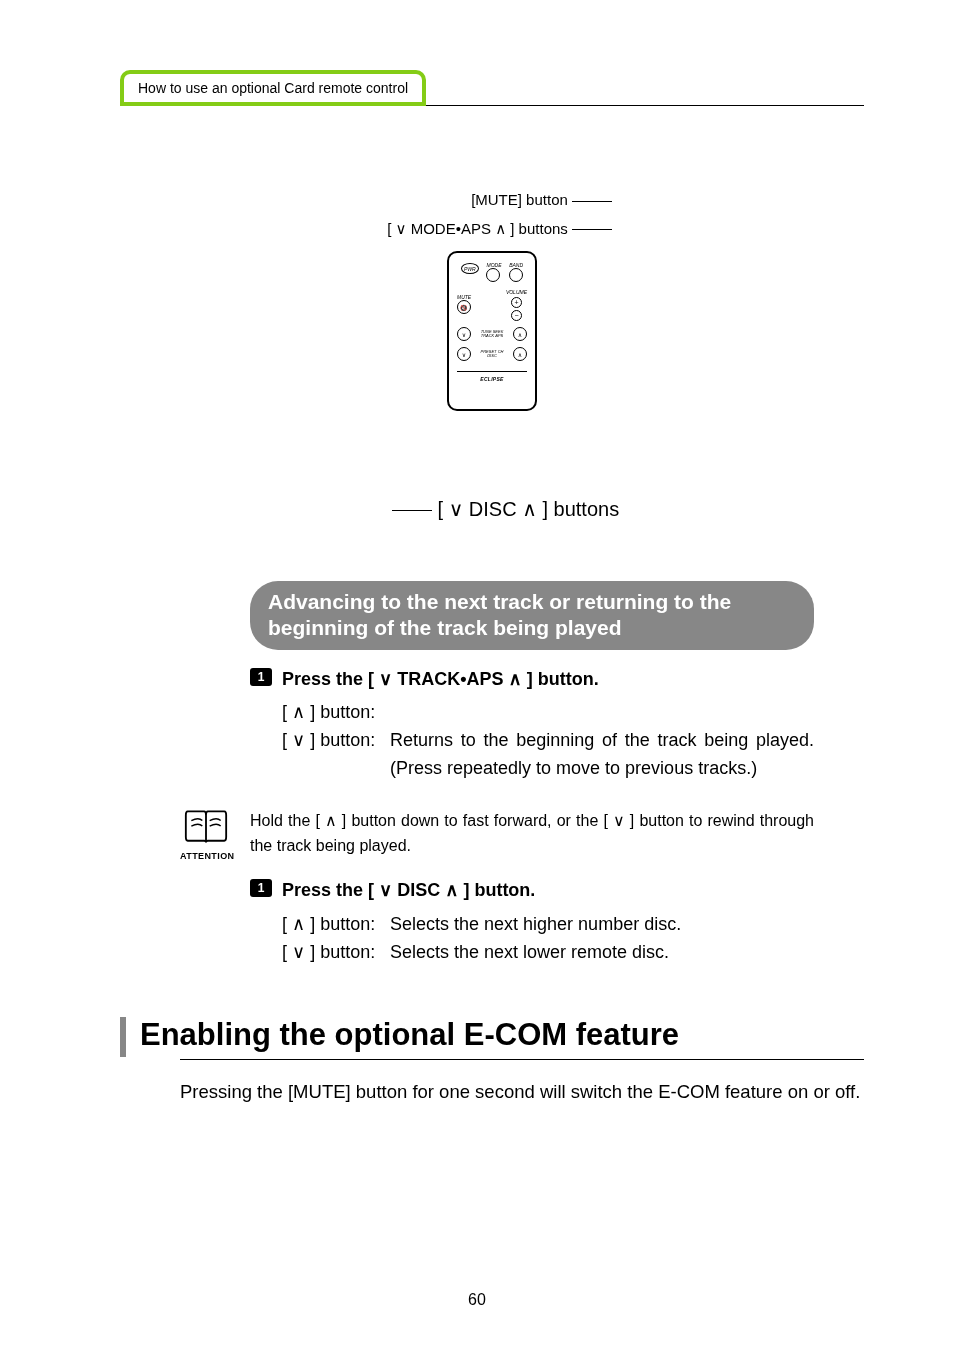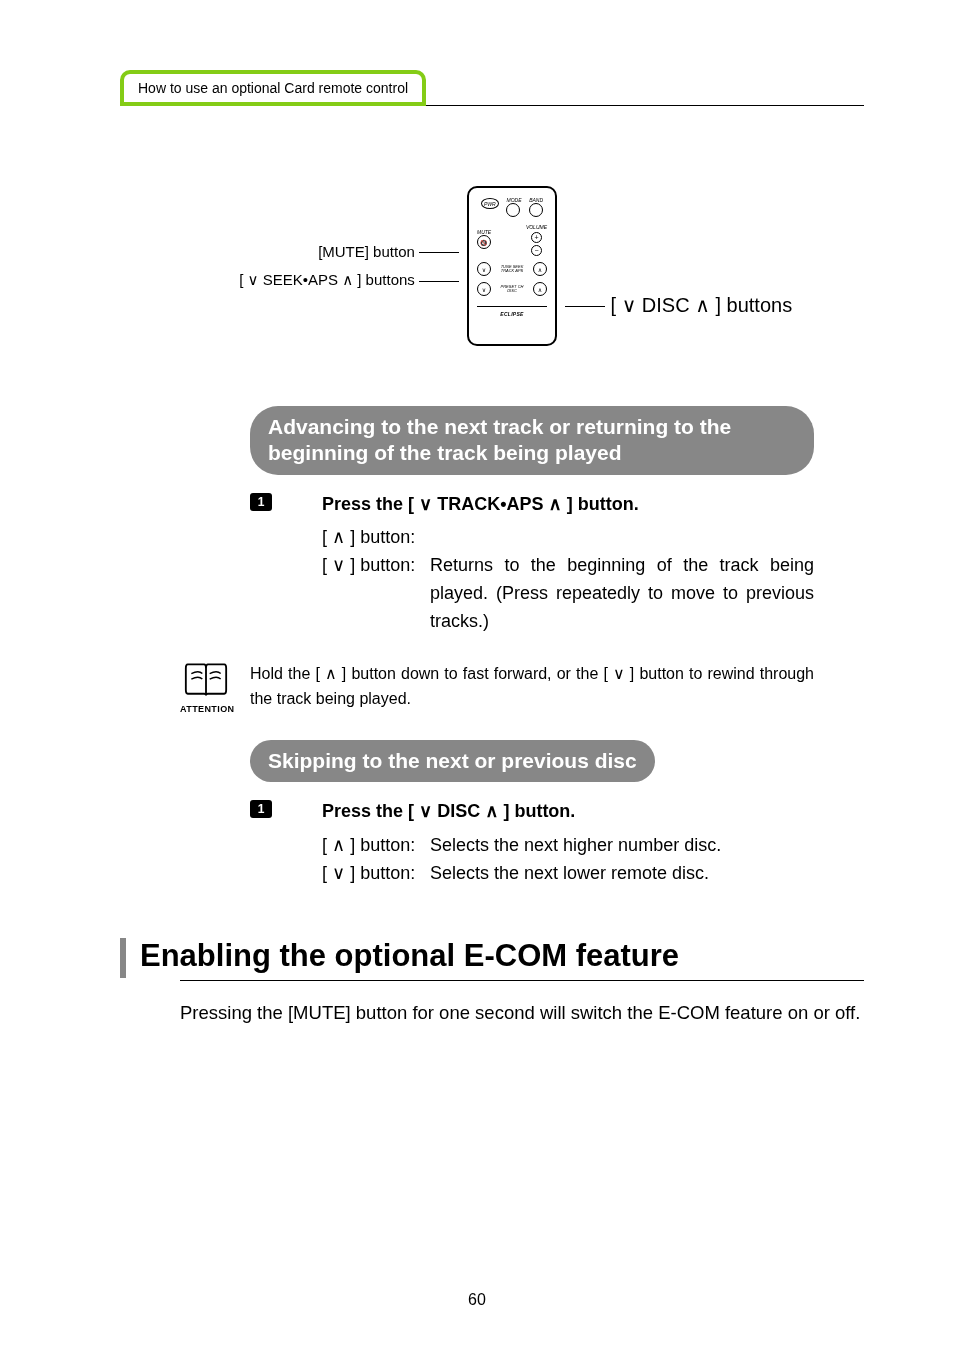--- a/index.html
+++ b/index.html
@@ -1,21 +1,21 @@
 <!DOCTYPE html>
 <html><head>
 <meta charset="utf-8">
 <style>
   * { box-sizing: border-box; margin: 0; padding: 0; }
   html, body { width: 954px; height: 1355px; font-family: Arial, Helvetica, sans-serif; background: #fff; color: #000; }
   .page { padding: 70px 90px 40px 120px; position: relative; height: 100%; }
   .header-tab { border: 4px solid #84cc16; border-radius: 10px 10px 0 0; padding: 6px 14px; font-size: 14px; display: inline-block; }
   .hr { border-bottom: 1px solid #000; margin-top: -1px; }
 
-  .diagram-row { display: flex; align-items: center; justify-content: center; margin-top: 80px; gap: 8px; }
+  .diagram-row { display: flex; align-items: center; justify-content: center; margin-top: 80px; gap: 8px; flex-direction: column; }
   .labels-left { text-align: right; font-size: 15px; line-height: 1.9; width: 240px; }
   .lbl-line { white-space: nowrap; }
   .leader { display: inline-block; border-top: 1px solid #000; vertical-align: middle; }
   .labels-right { font-size: 20px; width: 200px; }
 
   .remote { width: 90px; height: 160px; border: 2px solid #000; border-radius: 10px; background: #fff; position: relative; padding: 10px 8px 8px; }
   .row3 { display: flex; justify-content: space-around; margin-bottom: 6px; }
   .tiny-lbl { font-size: 5px; font-style: italic; text-align: center; line-height: 1; }
   .btn-circ { width: 14px; height: 14px; border: 1.2px solid #000; border-radius: 50%; display: flex; align-items: center; justify-content: center; font-size: 6px; }
   .btn-oval { width: 18px; height: 11px; border: 1.2px solid #000; border-radius: 50%; }
@@ -26,21 +26,21 @@
   .brand { border-top:1px solid #000; margin-top:10px; padding-top:4px; text-align:center; }
   .brand-txt { font-size:5px; letter-spacing:.3px; font-style:italic; font-weight:bold; }
 
   .content { margin-left: 130px; margin-right: 50px; }
 
   .pill { background: #878787; color: #fff; border-radius: 28px; padding: 8px 18px; font-weight: bold; font-size: 21px; line-height: 1.25; margin-top: 60px; display: inline-block; }
   .pill.narrow { margin-top: 26px; }
 
   .step-block { margin-top: 16px; display: flex; gap: 10px; }
   .step-num { width: 22px; height: 18px; background: #000; color: #fff; border-radius: 3px; font-size: 12px; font-weight: bold; display:flex; align-items:center; justify-content:center; margin-top:2px; flex-shrink:0; }
-  .step-body { flex: 1; font-size: 18px; line-height: 1.55; margin-left: 40px; }
+  .step-body { flex: 1; font-size: 18px; line-height: 1.55; }
   .step-title { font-weight: bold; }
   .indent-rows { margin-top: 6px; }
   .ind-row { display: flex; gap: 8px; }
   .ind-key { min-width: 100px; white-space: nowrap; }
   .ind-val { text-align: justify; flex:1; }
 
   .attn-row { display:flex; align-items:flex-start; gap:18px; margin-top:26px; }
   .attn-icon { width:52px; text-align:center; }
   .attn-icon svg { width:44px; height:36px; }
   .attn-cap { font-size:9px; font-weight:bold; letter-spacing:.4px; margin-top:2px; }
@@ -60,21 +60,21 @@
 </head>
 <body>
 
 <div class="page">
   <div class="header-tab">How to use an optional Card remote control</div>
   <div class="hr"></div>
 
   <div class="diagram-row">
     <div class="labels-left">
       <div class="lbl-line"><span>[MUTE] button</span> <span class="leader" style="width:40px;"></span></div>
-      <div class="lbl-line"><span>[ ∨ SEEK•APS ∧ ] buttons</span> <span class="leader" style="width:40px;"></span></div>
+      <div class="lbl-line"><span>[ ∨ MODE•APS ∧ ] buttons</span> <span class="leader" style="width:40px;"></span></div>
     </div>
 
     <div class="remote">
       <div class="row3">
         <div style="text-align:center;">
           <div class="btn-oval" style="display:flex;align-items:center;justify-content:center;font-size:5px;font-style:italic;">PWR</div>
         </div>
         <div style="text-align:center;">
           <div class="tiny-lbl">MODE</div>
           <div class="btn-circ"></div>
@@ -141,21 +141,20 @@
       <div class="attn-icon">
         <svg viewBox="0 0 48 38">
             <path d="M4 2 Q2 2 2 6 L2 30 Q2 34 4 34 L22 34 Q24 34 24 36 Q24 34 26 34 L44 34 Q46 34 46 30 L46 6 Q46 2 44 2 L26 2 Q24 2 24 6 Q24 2 22 2 Z M24 6 L24 34" fill="none" stroke="#000" stroke-width="2"></path>
             <path d="M8 12 Q16 8 20 12 M8 18 Q16 14 20 18 M28 12 Q36 8 40 12 M28 18 Q36 14 40 18" fill="none" stroke="#000" stroke-width="1.5"></path>
           </svg>
         <div class="attn-cap">ATTENTION</div>
       </div>
       <div class="attn-text">Hold the [ ∧ ] button down to fast forward, or the [ ∨ ] button to rewind through the track being played.</div>
     </div>
 
-    <div class="pill narrow">Skipping to the next or previous disc</div>
 
     <div class="step-block">
       <div class="step-num">1</div>
       <div class="step-body">
         <div class="step-title">Press the [ ∨ DISC ∧ ] button.</div>
         <div class="indent-rows">
           <div class="ind-row">
             <div class="ind-key">[ ∧ ] button:</div>
             <div class="ind-val">Selects the next higher number disc.</div>
           </div>

